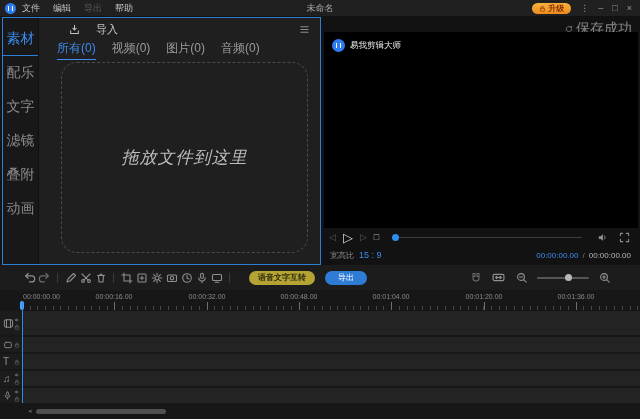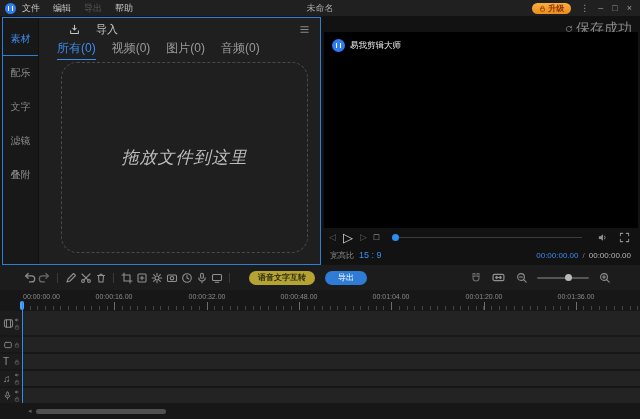--- a/index.html
+++ b/index.html
@@ -15,21 +15,21 @@
   .menus span.disabled{color:#5a5a5a}
   .win-title{position:absolute;left:50%;transform:translateX(-50%);color:#a8a8a8}
   .tb-right{margin-left:auto;display:flex;align-items:center;gap:9px;padding-right:8px}
   .upgrade{height:11px;border-radius:6px;background:linear-gradient(#f7b13e,#ec8c1e);color:#8a2f00;font-size:8px;font-weight:bold;display:flex;align-items:center;gap:2px;padding:0 7px}
   .wc{color:#9a9a9a;font-size:9px;line-height:1;cursor:default}
 
   
   .main{height:249px;display:flex;padding-left:2px;background:#141414}
   .left-panel{width:319px;height:248px;margin-top:1px;border:1px solid #2b7fd4;background:#1d1d1d;display:flex}
   .sidebar{width:36px;background:#181818;border-right:1px solid #101010;display:flex;flex-direction:column;padding-top:4px}
-  .side-item{height:34px;display:flex;align-items:center;justify-content:center;font-size:10px;color:#8a8a8a;cursor:pointer}
+  .side-item{height:34px;display:flex;align-items:center;justify-content:center;font-size:14px;color:#8a8a8a;cursor:pointer}
   .side-item.active{color:#3d8bef;border-bottom:1px solid #2b7fd4}
   .media{flex:1;position:relative;background:#1f1f1f}
   .import-row{height:22px;display:flex;align-items:center;gap:16px;padding-left:30px;color:#c4c4c4;font-size:11px}
   .import-row .list-btn{position:absolute;right:10px;top:6px;color:#8a8a8a}
   .tabs{display:flex;gap:16px;padding-left:18px;height:15px;font-size:12px;align-items:flex-start}
   .tab{color:#9a9a9a;padding-bottom:2px;cursor:pointer}
   .tab.active{color:#3d8bef;border-bottom:1px solid #3d8bef}
   .dropzone{position:absolute;left:22px;right:12px;top:44px;bottom:11px;border:1.5px dashed #4a4a4a;border-radius:16px;display:flex;align-items:center;justify-content:center}
   .dropzone span{font-style:italic;font-size:17px;color:#bdbdbd;letter-spacing:1px}
 
@@ -115,20 +115,21 @@
 
 <div class="main">
 
   <div class="left-panel">
     <div class="sidebar">
       <div class="side-item active">素材</div>
       <div class="side-item">配乐</div>
       <div class="side-item">文字</div>
       <div class="side-item">滤镜</div>
       <div class="side-item">叠附</div>
+      <div class="side-item">动画</div>
     </div>
     <div class="media">
       <div class="import-row">
         <svg class="i" width="11" height="11" viewBox="0 0 12 12">
             <path d="M6 1.5v5M6 6.5 4.2 4.7M6 6.5l1.8-1.8"></path>
             <path d="M1.8 7.5v2.8h8.4V7.5"></path>
           </svg>
         <span>导入</span>
         <span class="list-btn">
           <svg class="i" width="11" height="11" viewBox="0 0 12 12">

